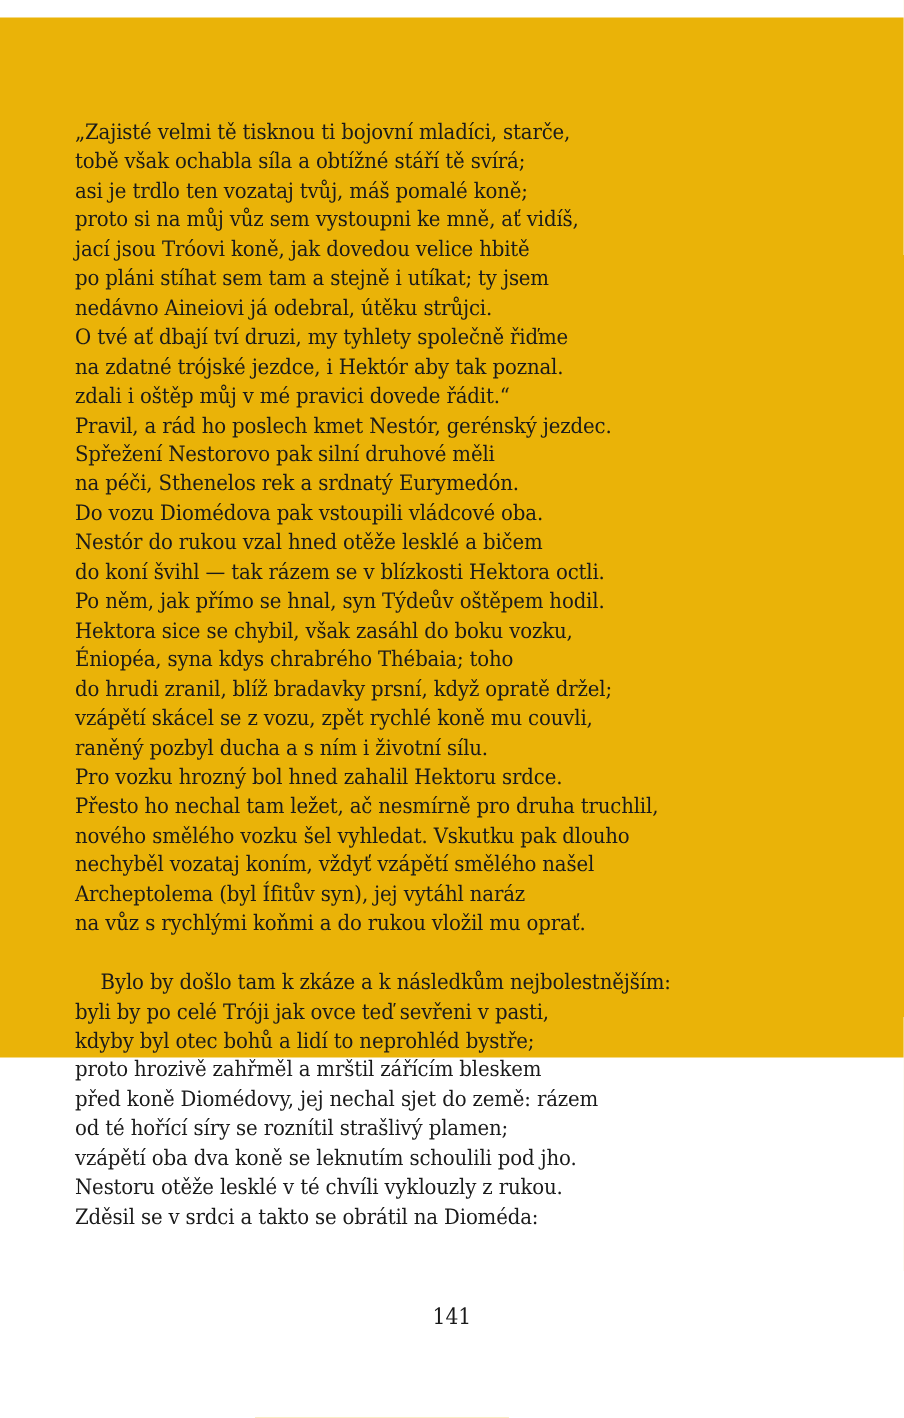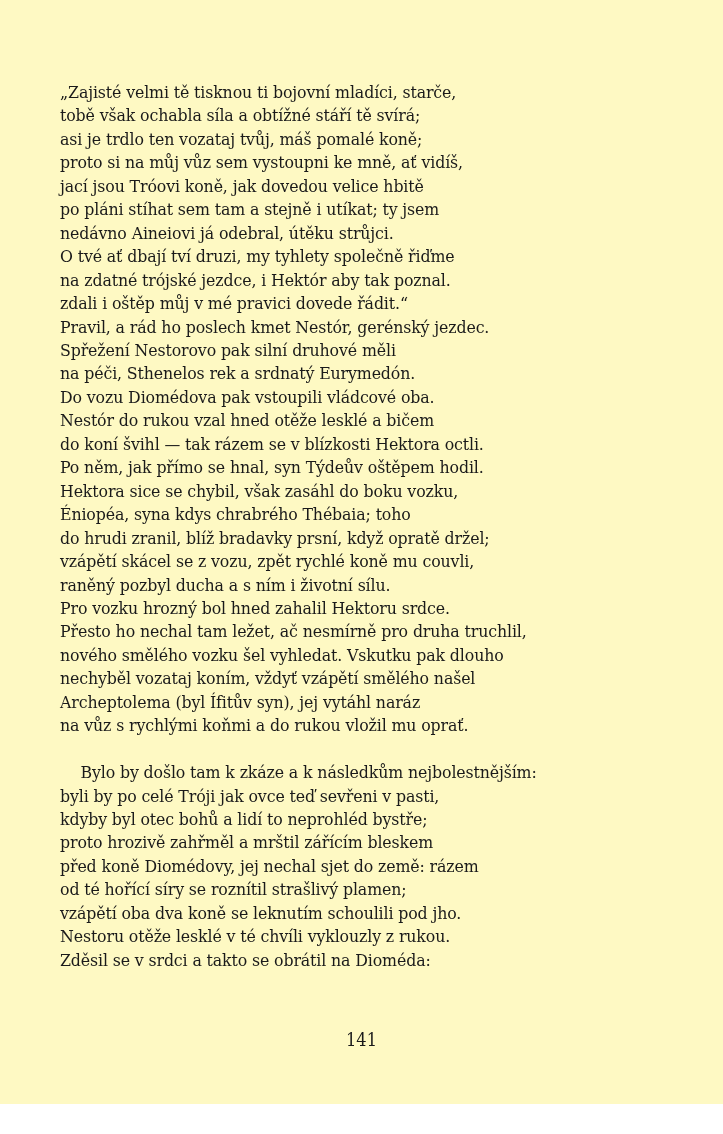--- a/index.html
+++ b/index.html
@@ -1,17 +1,17 @@
 <!DOCTYPE html>
 <html><head>
 <meta charset="utf-8">
 <style>
   html, body { margin: 0; padding: 0; background: #ffffff; }
   body { width: 723px; height: 1134px; position: relative; overflow: hidden; }
-  .page { position: absolute; left: 0; top: 0; width: 723px; height: 1104px; background: #fef9c3; }
+  .page { position: absolute; left: 0; top: 14px; width: 723px; height: 832px; background: #eab308; }
   .text {
     position: absolute; left: 60px; top: 81px; width: 650px;
     font-family: "DejaVu Serif", "Liberation Serif", serif;
     font-size: 17px; line-height: 23.45px; color: #1a1a1a;
     letter-spacing: -0.15px; transform: scaleX(0.93); transform-origin: left top;
   }
   .line { white-space: nowrap; display: block; }
   .stanza-gap { height: 23.45px; }
   .indent { padding-left: 22px; }
   .pagenum {

